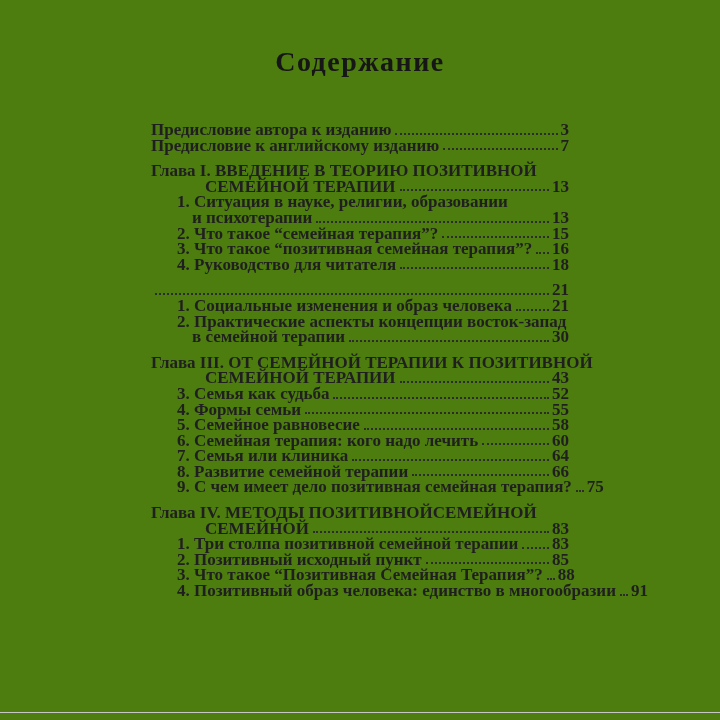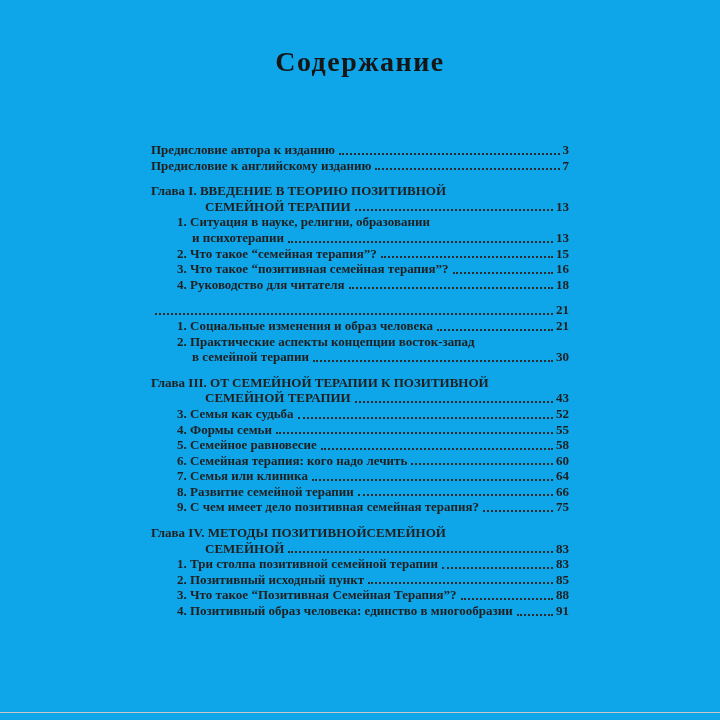--- a/index.html
+++ b/index.html
@@ -5,36 +5,36 @@
   * { margin: 0; padding: 0; box-sizing: border-box; }
   html, body { width: 720px; height: 720px; }
   body {
     background: #ffffff;
     font-family: "Liberation Serif", "DejaVu Serif", serif;
   }
   .sheet {
     position: relative;
     width: 720px;
     height: 720px;
-    background: #0ea5e9;
+    background: #4d7c0f;
     color: #1b1b1b;
     overflow: hidden;
   }
   .page-title {
     text-align: center;
     padding-top: 46px;
     font-size: 28px;
     font-weight: 700;
     letter-spacing: 1.5px;
     color: #161616;
   }
   .toc {
     width: 418px;
-    margin: 64px auto 0 auto;
-    font-size: 13px;
+    margin: 44px auto 0 auto;
+    font-size: 17px;
     font-weight: 700;
     color: #1f1f1f;
   }
   .row {
     display: flex;
     align-items: flex-end;
     line-height: 15.6px;
     min-height: 15.6px;
   }
   .row.block-start { margin-top: 10px; }

